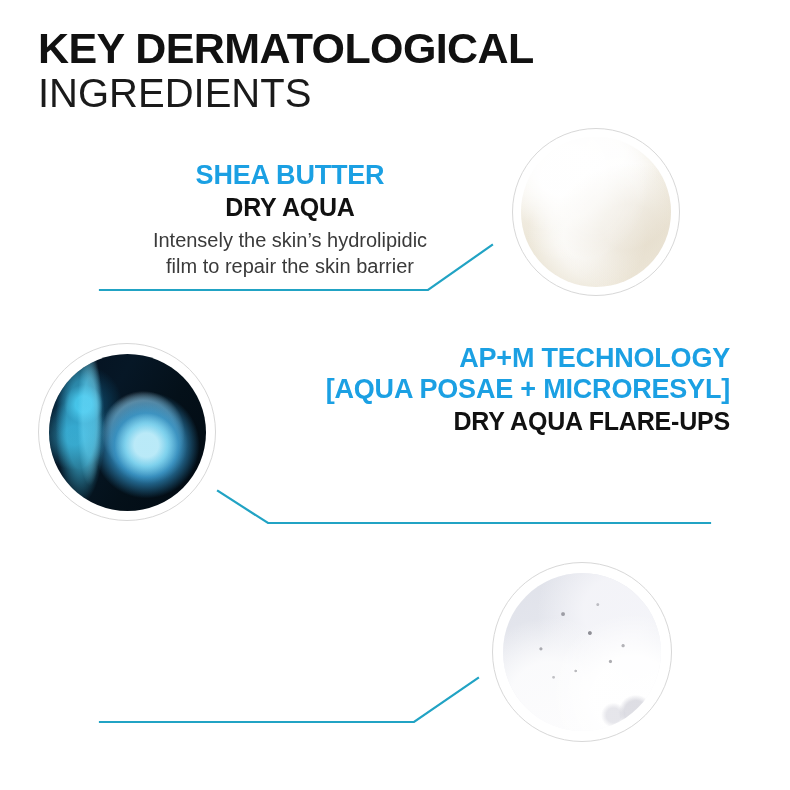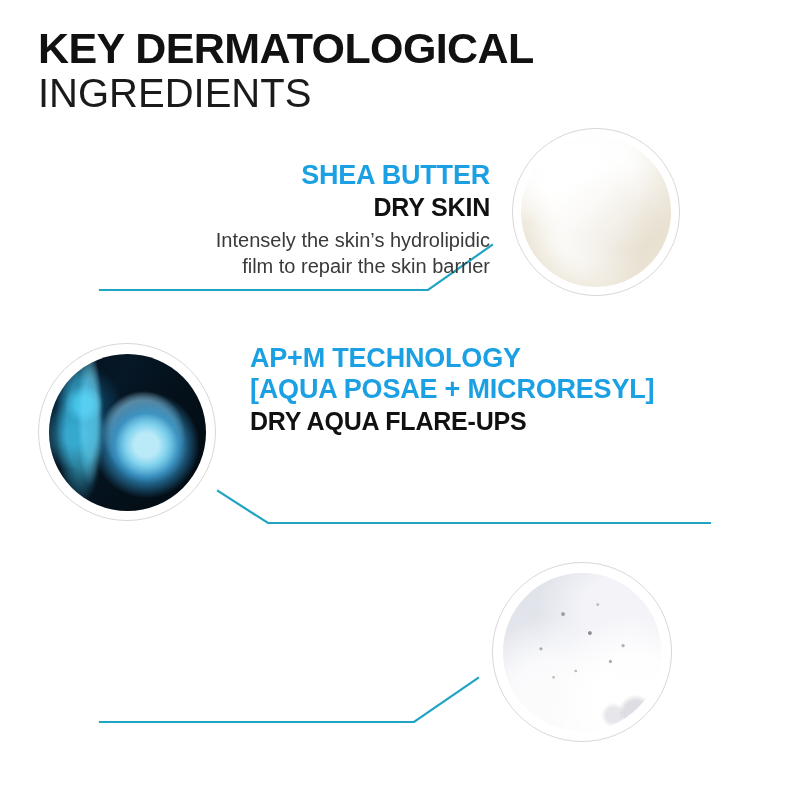--- a/index.html
+++ b/index.html
@@ -38,22 +38,22 @@
     font-size: 40px;
     font-weight: 300;
     letter-spacing: 0px;
     color: #1a1a1a;
     line-height: 1.1;
     white-space: nowrap;
   }
 
   
   .sec-text { position: absolute; }
-  .sec-text.align-left  { text-align: right; margin-left: 10px; }
-  .sec-text.align-right { text-align: left; }
+  .sec-text.align-left  { text-align: center; }
+  .sec-text.align-right { text-align: right; }
 
   .ingredient {
     font-size: 27px;
     font-weight: 700;
     color: #1ba0e3;
     line-height: 1.14;
     letter-spacing: -0.2px;
     white-space: nowrap;
   }
   .ingredient.two-line { white-space: normal; }
@@ -169,21 +169,21 @@
   </div>
 
   <svg class="connectors" viewBox="0 0 790 790" width="790" height="790">
     <polyline points="100,290 428,290 492,245" fill="none" stroke="#21a3c4" stroke-width="2.2" stroke-linecap="square" stroke-linejoin="miter"></polyline>
     <polyline points="218,491 268,523 710,523" fill="none" stroke="#21a3c4" stroke-width="2.2" stroke-linecap="square" stroke-linejoin="miter"></polyline>
     <polyline points="100,722 414,722 478,678" fill="none" stroke="#21a3c4" stroke-width="2.2" stroke-linecap="square" stroke-linejoin="miter"></polyline>
   </svg>
 
   <div class="sec-text align-left" style="left:100px; top:160px; width:380px;">
     <div class="ingredient">SHEA BUTTER</div>
-    <div class="skintype">DRY SKIN</div>
+    <div class="skintype">DRY AQUA</div>
     <div class="benefit">
       <div>Intensely the skin’s hydrolipidic</div>
       <div>film to repair the skin barrier</div>
     </div>
   </div>
 
   <div class="photo-ring" style="left:512px; top:128px; width:168px; height:168px;"></div>
   <div class="photo-inner" style="left:521px; top:137px; width:150px; height:150px;">
     <div class="tex-shea"></div>
   </div>

